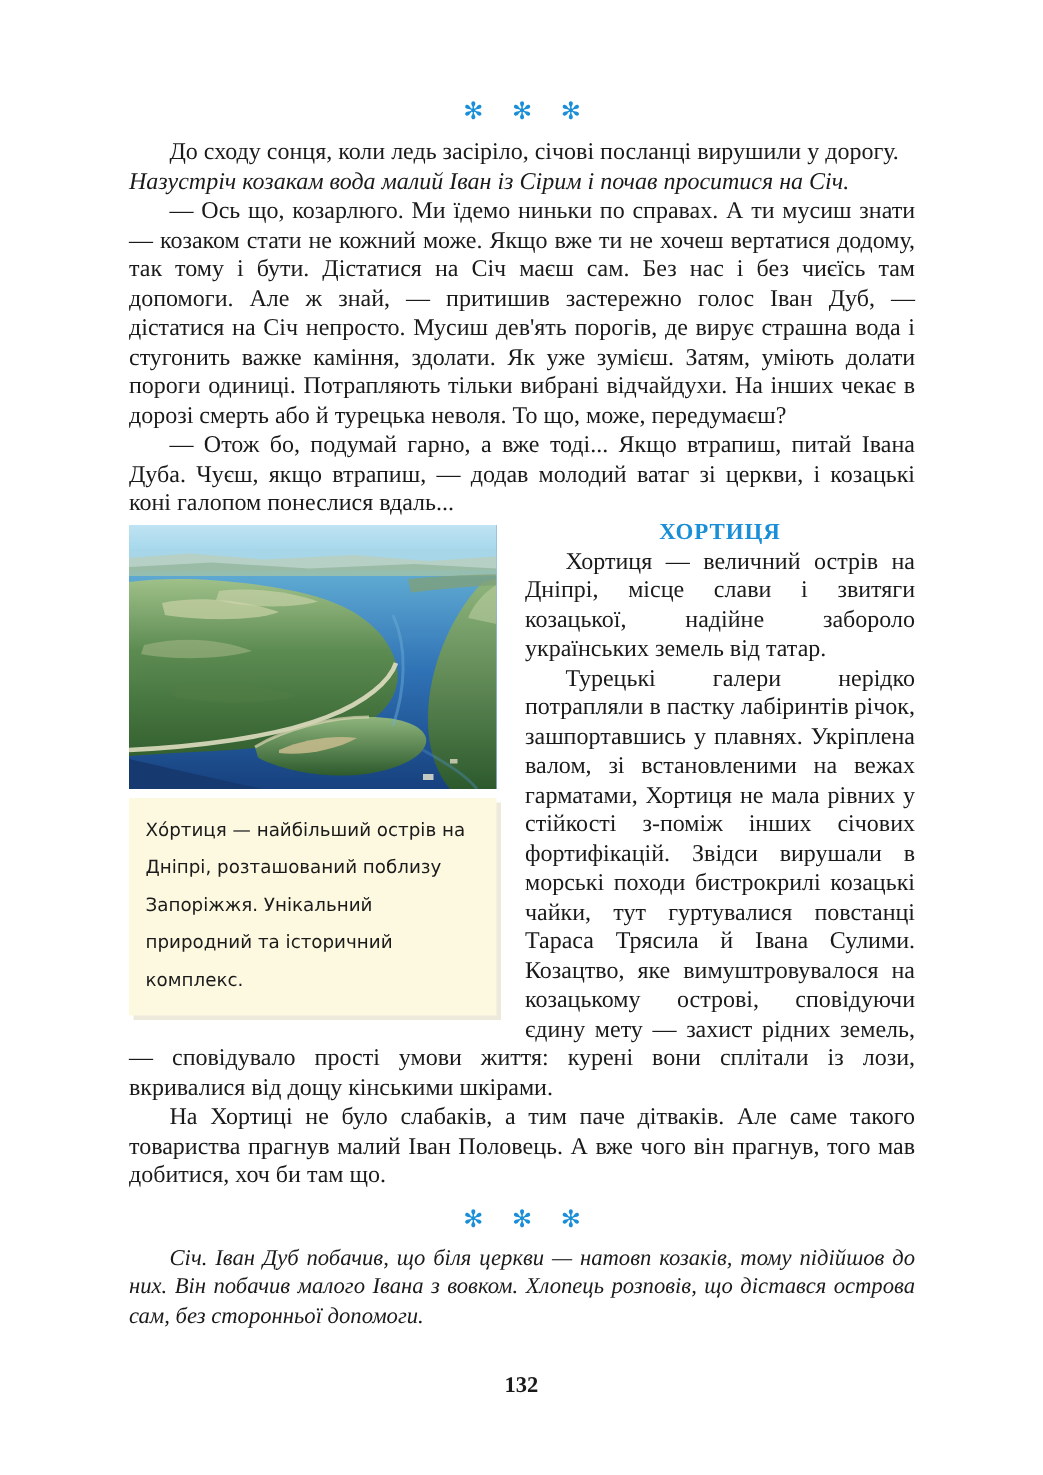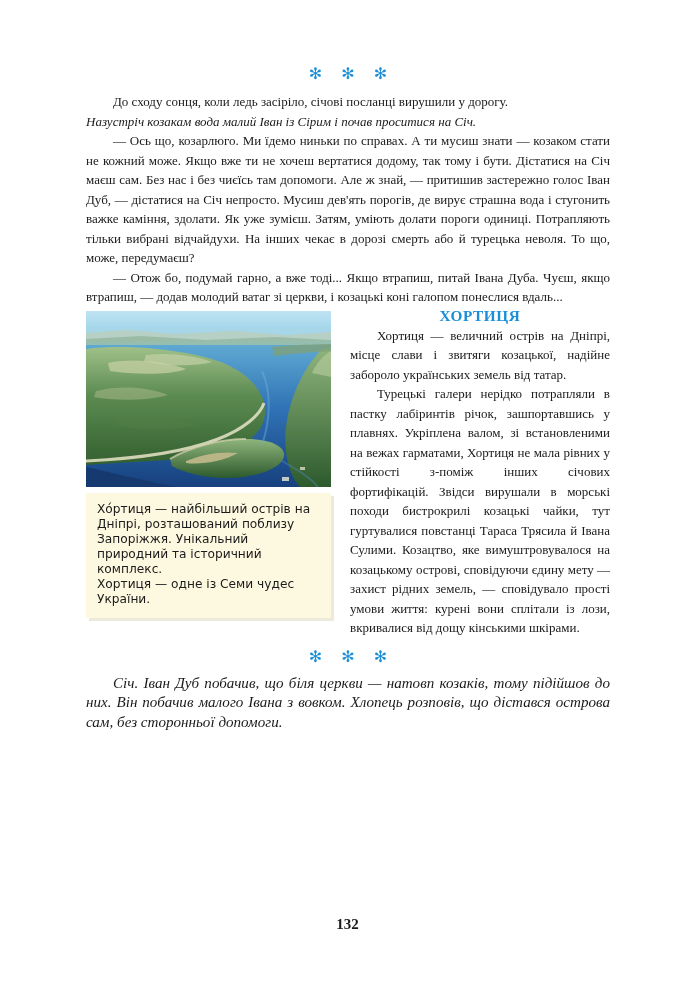--- a/index.html
+++ b/index.html
@@ -40,21 +40,21 @@
     line-height: 1;
     margin: 0 0 10px 0;
     padding-left: 7px;
   }
   .stars.bottom {
     margin: 11px 0 9px 0;
   }
 
   p.body {
     margin: 0;
-    font-size: 13px;
+    font-size: 16px;
     line-height: 19.5px;
     text-align: justify;
     text-indent: 27px;
     hyphens: manual;
   }
 
   .ital {
     font-style: italic;
   }
 
@@ -87,21 +87,21 @@
 
   .callout {
     width: 245px;
     margin-top: 6px;
     background: #fdf8e0;
     box-shadow: 3px 3px 0 rgba(196,186,140,0.30);
     padding: 9px 10px 11px 11px;
     box-sizing: border-box;
     font-family: "DejaVu Sans", "Liberation Sans", sans-serif;
     font-size: 12.2px;
-    line-height: 15px;
+    line-height: 25px;
     color: #1b1b1b;
     text-align: left;
   }
   .callout p { margin: 0; }
 
   h2.section-head {
     margin: 0 0 1px 0;
     text-align: center;
     font-size: 15.3px;
     font-weight: bold;
@@ -205,31 +205,31 @@
 
           <path d="M0 156 L0 176 L90 176 C60 170, 26 162, 0 156 Z" fill="#16396f"></path>
 
           <rect x="196" y="166" width="7" height="4" fill="#e4e0cf" opacity="0.85"></rect>
           <rect x="214" y="156" width="5" height="3" fill="#ddd8c4" opacity="0.8"></rect>
         </svg>
       </div>
 
       <div class="callout">
         <p>Хо́ртиця — найбільший острів на Дніпрі, розташований поблизу Запоріжжя. Унікальний природний та історичний комплекс.</p>
-        <p>Хортиця — одне із Семи чудес України.</p>
       </div>
     </div>
 
     <h2 class="section-head">ХОРТИЦЯ</h2>
 
     <p class="body">Хортиця — величний острів на Дніпрі, місце слави і звитяги козацької, надійне забороло українських земель від татар.</p>
     <p class="body">Турецькі галери нерідко потрапляли в пастку лабіринтів річок, зашпортавшись у плавнях. Укріплена валом, зі встановленими на вежах гарматами, Хортиця не мала рівних у стійкості з-поміж інших січових фортифікацій. Звідси вирушали в морські походи бистрокрилі козацькі чайки, тут гуртувалися повстанці Тараса Трясила й Івана Сулими. Козацтво, яке вимуштровувалося на козацькому острові, сповідуючи єдину мету — захист рідних земель, — сповідувало прості умови життя: курені вони сплітали із лози, вкривалися від дощу кінськими шкірами.</p>
 
     <div class="clearer"></div>
 
+    <p class="body">На Хортиці не було слабаків, а тим паче дітваків. Але саме такого товариства прагнув малий Іван Половець. А вже чого він прагнув, того мав добитися, хоч би там що.</p>
 
     <div class="stars bottom">✻ ✻ ✻</div>
 
     <p class="italblock"><span>Січ. Іван Дуб побачив, що біля церкви — натовп козаків, тому підійшов до них. Він побачив малого Івана з вовком. Хлопець розповів, що дістався острова сам, без сторонньої допомоги.</span>
       </p>
 
   </div>
 
   <div class="pagenum">132</div>
 

